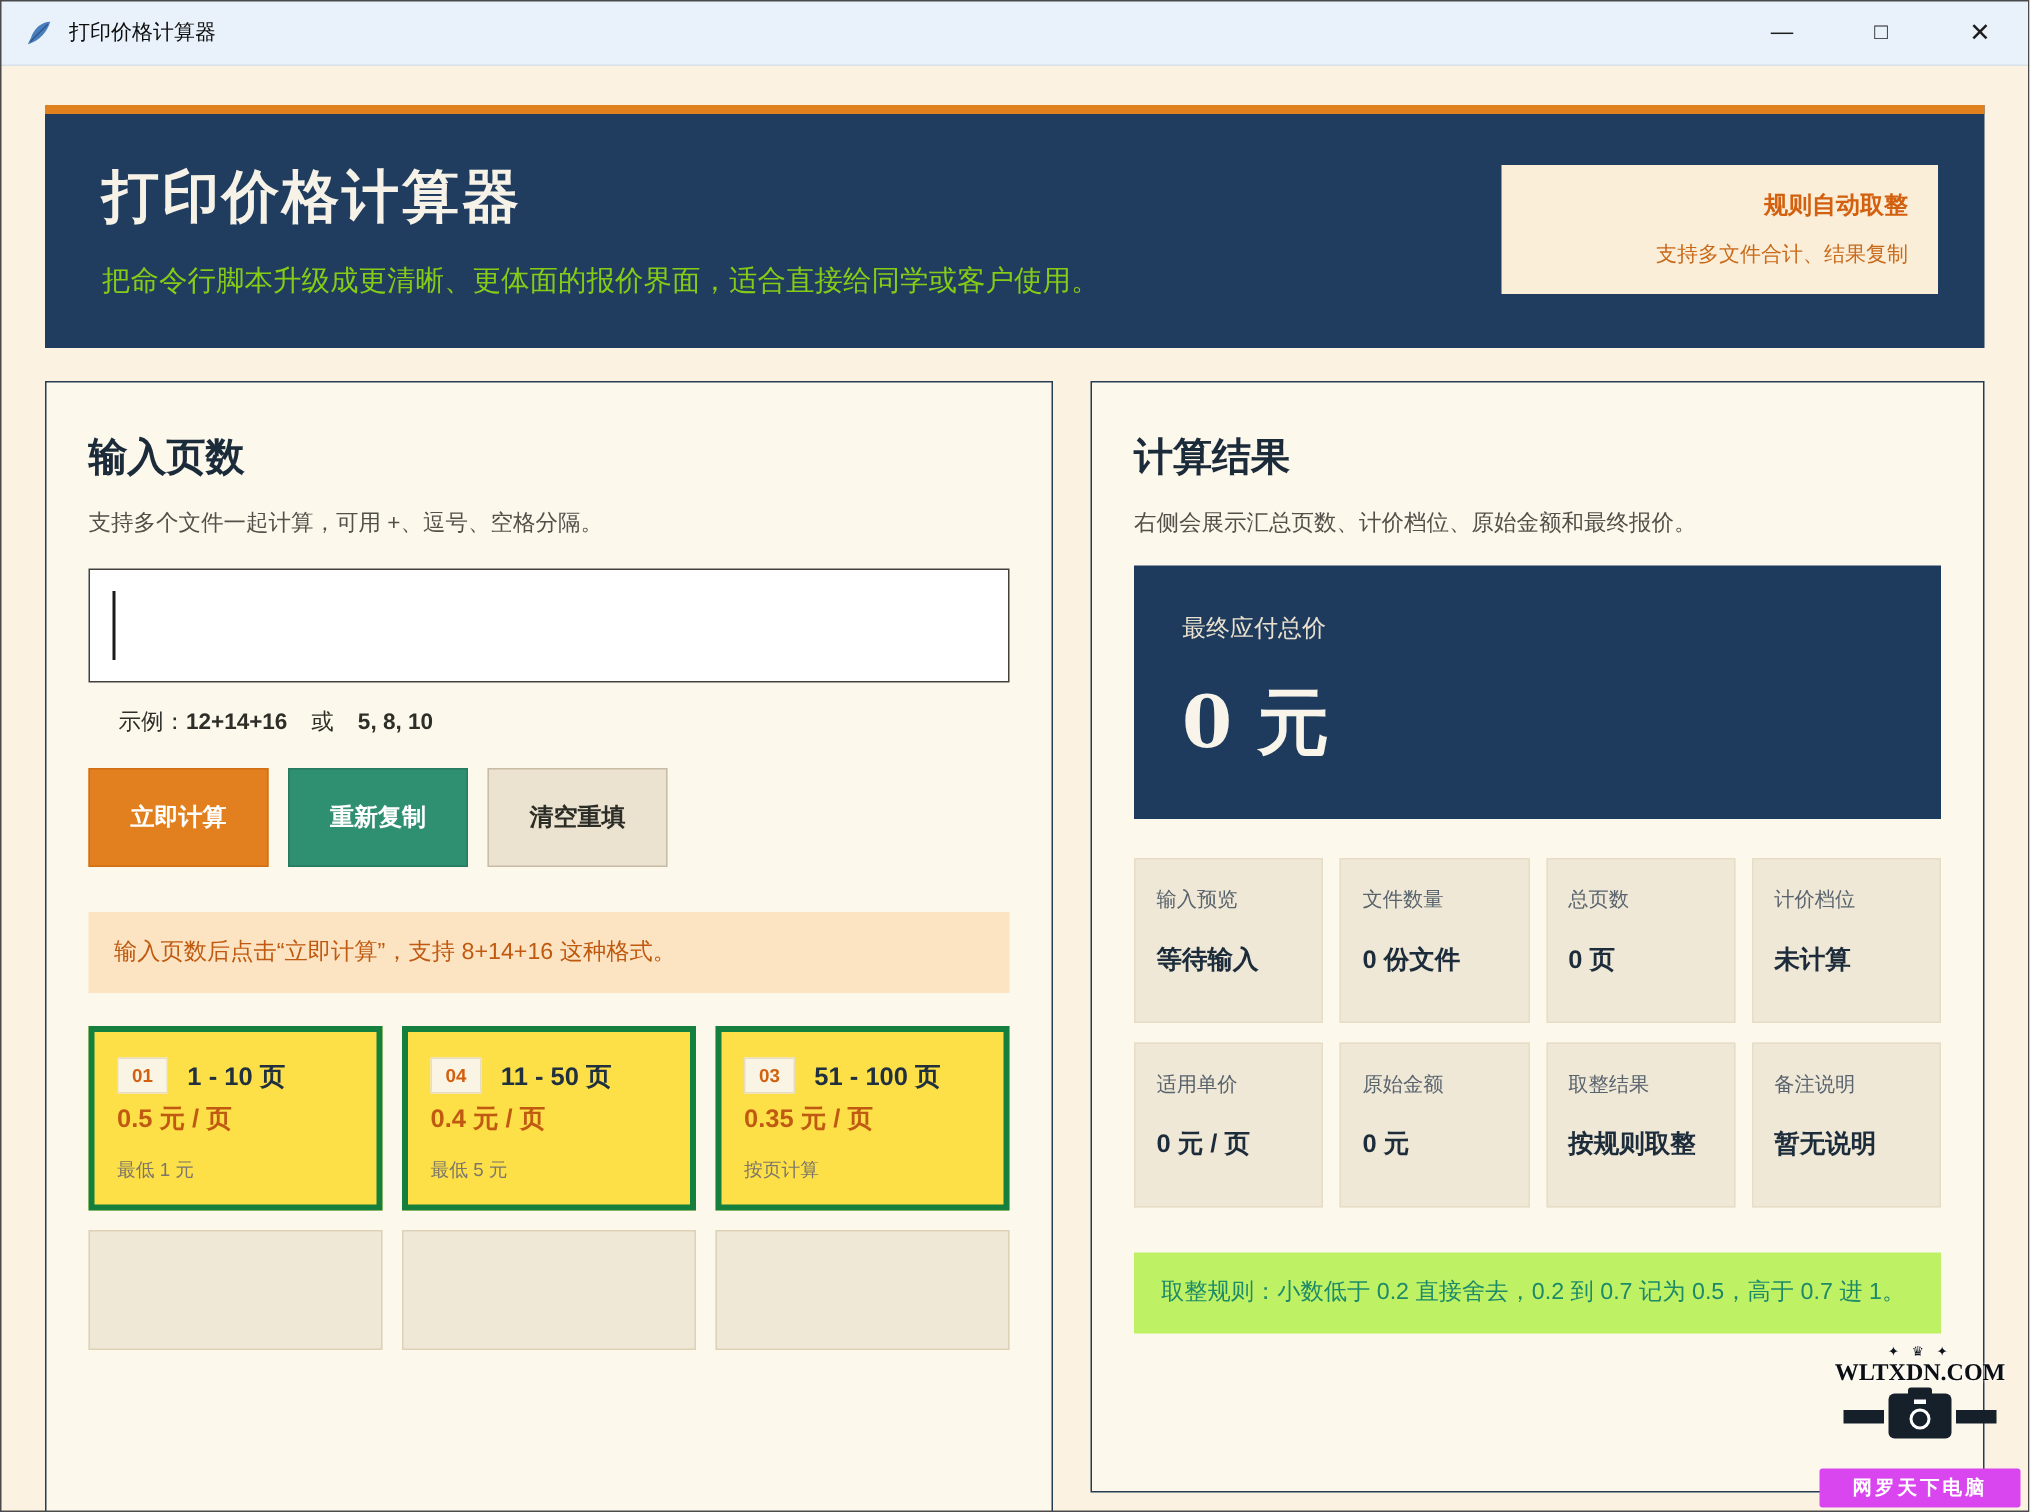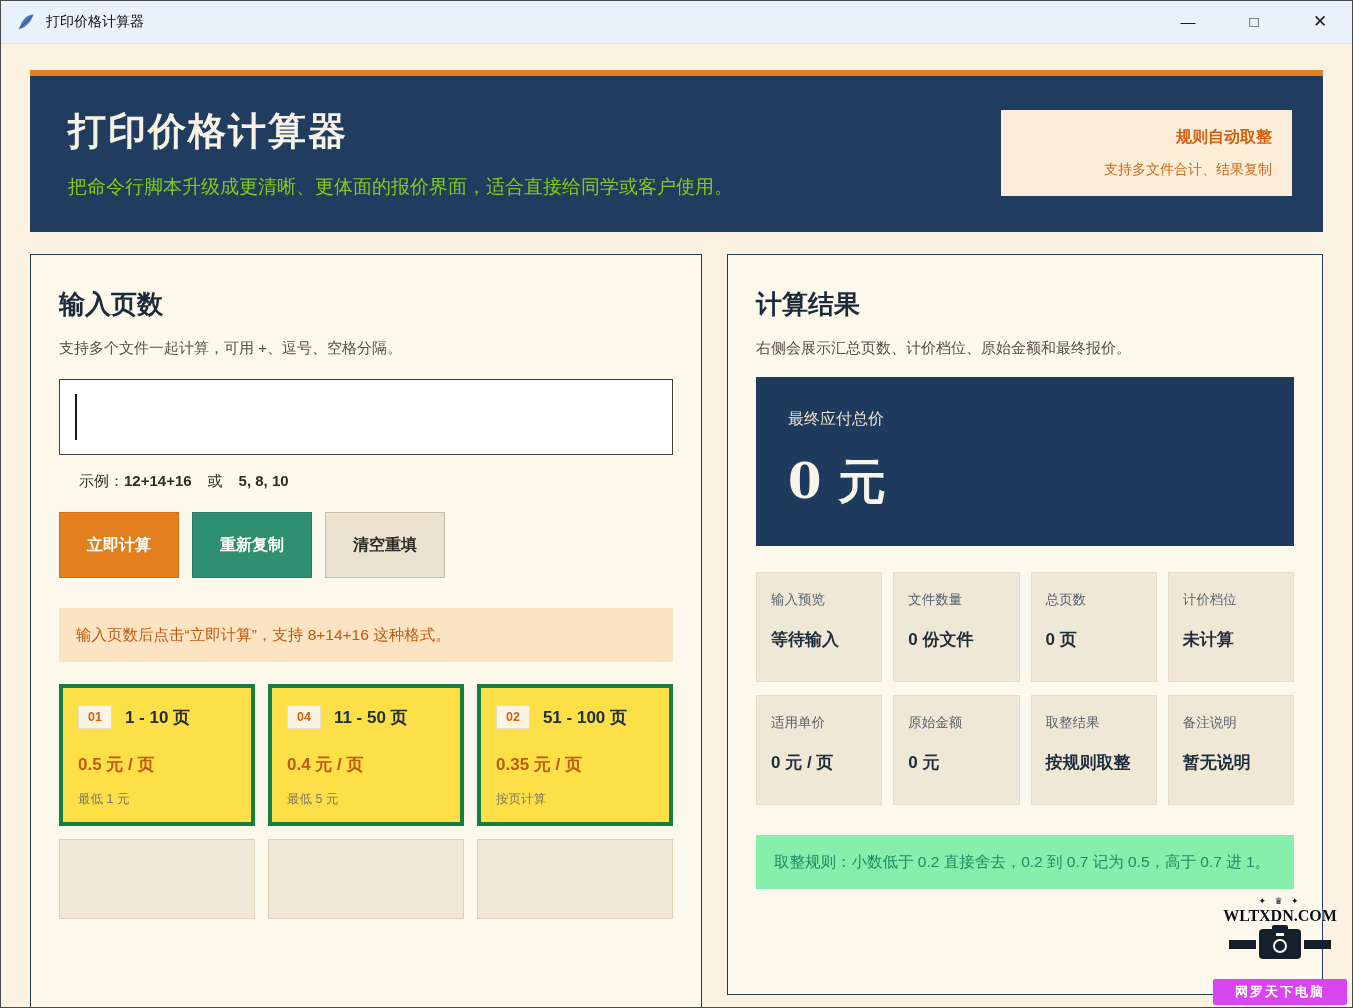--- a/index.html
+++ b/index.html
@@ -78,37 +78,37 @@
   .rules-grid, .rules-stub-grid {
     margin-top:22px; display:grid; grid-template-columns:repeat(3,1fr); gap:13px;
   }
   .rule-card { background:#fde047; border:4px solid #15803d; padding:17px 15px 14px; }
   .rule-head { display:flex; align-items:center; gap:13px; }
   .rule-num {
     background:#faf4e4; border:1px solid #e8ddc4; color:#d2600f;
     font-size:12.5px; font-weight:bold; padding:4px 9px;
   }
   .rule-range { font-size:17px; font-weight:bold; color:#20303f; }
-  .rule-price { margin-top:24px; font-size:17px; font-weight:bold; color:#c05a12; }
+  .rule-price { margin-top:5px; font-size:17px; font-weight:bold; color:#c05a12; }
   .rule-note  { margin-top:15px; font-size:12.5px; color:#7d766a; }
   .rules-stub-grid { margin-top:13px; }
   .rule-stub { height:80px; background:#f0e8d6; border:1px solid #ddd1b8; }
   
   .total-box { margin-top:19px; background:#1e3a5c; padding:32px 32px 32px; }
   .total-label { font-size:16px; color:#e9e1cf; }
   .total-value {
     margin-top:20px; font-size:48px; font-weight:bold; color:#f8f4e9;
     font-family:"DejaVu Serif","Liberation Serif",serif;
   }
   .stats-grid { margin-top:26px; display:grid; grid-template-columns:repeat(4,1fr); gap:13px 11px; }
   .stat-cell { background:#f0e8d6; border:1px solid #e7ddc6; padding:18px 14px; min-height:110px; }
   .stat-label { font-size:13.5px; color:#58636e; }
   .stat-value { margin-top:19px; font-size:17px; font-weight:bold; color:#1d2c3b; }
   .round-note {
-    margin-top:30px; background:#86efac; padding:13px 18px;
+    margin-top:30px; background:#bef264; padding:13px 18px;
     font-size:15.5px; line-height:1.8; color:#1d8a68;
   }
   
   .wm {
     position:absolute; right:6px; bottom:3px; width:134px; text-align:center; z-index:40;
   }
   .wm-top { font-size:9px; letter-spacing:3px; color:#0e141b; text-shadow:0 0 3px #fff; }
   .wm-site {
     font-family:"Liberation Serif", serif; font-size:16px; font-weight:bold;
     color:#0b0f14; margin-top:1px; text-shadow:0 0 3px #fff;
@@ -198,21 +198,21 @@
         <div class="rule-card">
           <div class="rule-head">
             <span class="rule-num">04</span>
             <span class="rule-range">11 - 50 页</span>
           </div>
           <div class="rule-price">0.4 元 / 页</div>
           <div class="rule-note">最低 5 元</div>
         </div>
         <div class="rule-card">
           <div class="rule-head">
-            <span class="rule-num">02</span>
+            <span class="rule-num">03</span>
             <span class="rule-range">51 - 100 页</span>
           </div>
           <div class="rule-price">0.35 元 / 页</div>
           <div class="rule-note">按页计算</div>
         </div>
       </div>
 
       <div class="rules-stub-grid">
         <div class="rule-stub"></div>
         <div class="rule-stub"></div>

